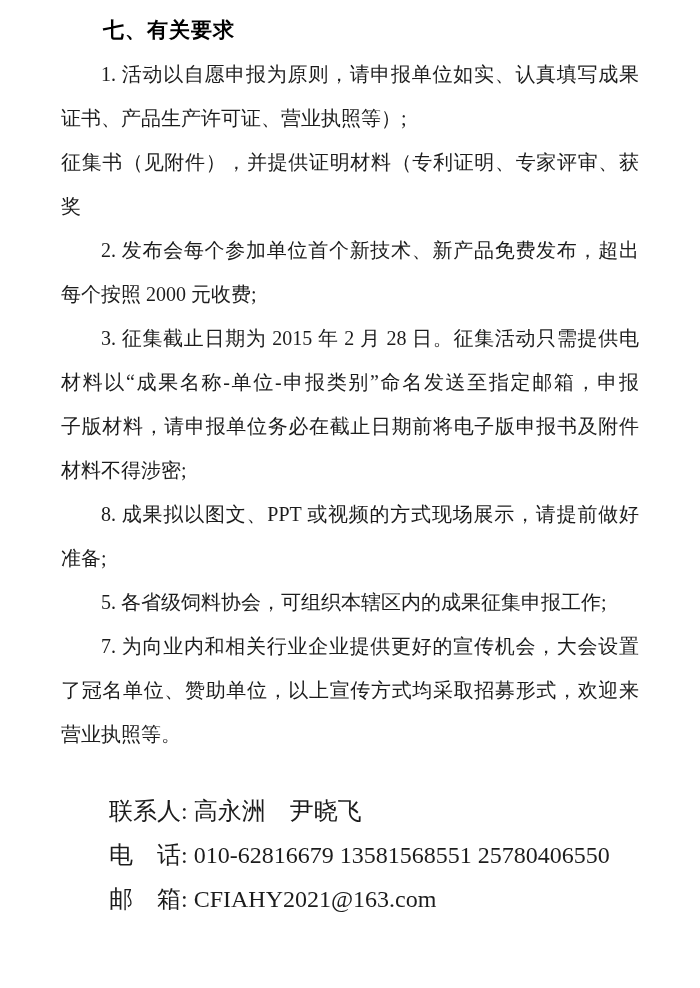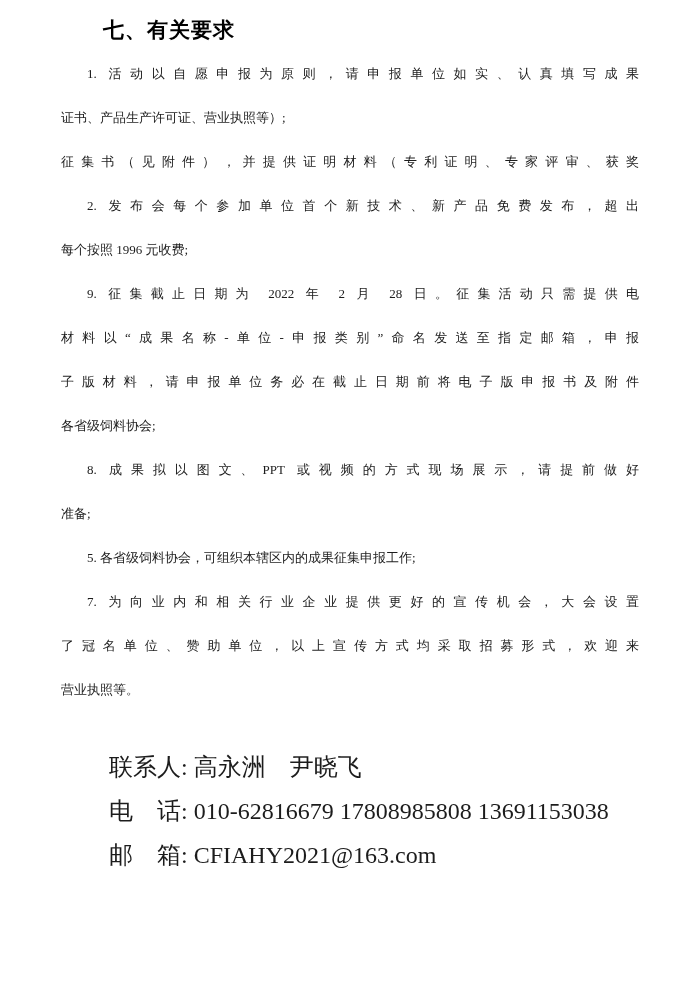--- a/index.html
+++ b/index.html
@@ -22,21 +22,21 @@
     font-family: "Liberation Sans", sans-serif;
     font-weight: 700;
     font-size: 21px;
     line-height: 44px;
     color: #000000;
     text-indent: 2em;
     letter-spacing: 1px;
   }
   .para { margin: 0; }
   .line {
-    font-size: 13px;
+    font-size: 20px;
     line-height: 44px;
     text-align: justify;
     text-align-last: justify;
     -moz-text-align-last: justify;
   }
   .pfirst { text-indent: 2em; }
   .plast {
     text-align-last: left;
     -moz-text-align-last: left;
   }
@@ -56,45 +56,45 @@
   <div class="heading">七、有关要求</div>
 
   <div class="para">
     <div class="line pfirst">1. 活动以自愿申报为原则，请申报单位如实、认真填写成果</div>
     <div class="line plast">证书、产品生产许可证、营业执照等）;</div>
     <div class="line">征集书（见附件），并提供证明材料（专利证明、专家评审、获奖</div>
   </div>
 
   <div class="para">
     <div class="line pfirst">2. 发布会每个参加单位首个新技术、新产品免费发布，超出</div>
-    <div class="line plast">每个按照 1996 元收费;</div>
+    <div class="line plast">每个按照 2000 元收费;</div>
   </div>
 
   <div class="para">
-    <div class="line pfirst">9. 征集截止日期为 2022 年 2 月 28 日。征集活动只需提供电</div>
+    <div class="line pfirst">3. 征集截止日期为 2015 年 2 月 28 日。征集活动只需提供电</div>
     <div class="line">材料以“成果名称-单位-申报类别”命名发送至指定邮箱，申报</div>
     <div class="line">子版材料，请申报单位务必在截止日期前将电子版申报书及附件</div>
-    <div class="line plast">各省级饲料协会;</div>
+    <div class="line plast">材料不得涉密;</div>
   </div>
 
   <div class="para">
     <div class="line pfirst">8. 成果拟以图文、PPT 或视频的方式现场展示，请提前做好</div>
     <div class="line plast">准备;</div>
   </div>
 
   <div class="para">
     <div class="line pfirst plast">5. 各省级饲料协会，可组织本辖区内的成果征集申报工作;</div>
   </div>
 
 
   <div class="para">
     <div class="line pfirst">7. 为向业内和相关行业企业提供更好的宣传机会，大会设置</div>
     <div class="line">了冠名单位、赞助单位，以上宣传方式均采取招募形式，欢迎来</div>
     <div class="line plast">营业执照等。</div>
   </div>
 
   <div class="contact">
     <div class="cline">联系人: 高永洲　尹晓飞</div>
-    <div class="cline">电　话: 010-62816679 17808985808 13691153038</div>
+    <div class="cline">电　话: 010-62816679 13581568551 25780406550</div>
     <div class="cline">邮　箱: CFIAHY2021@163.com</div>
   </div>
 
 </div>
 
 </body></html>

